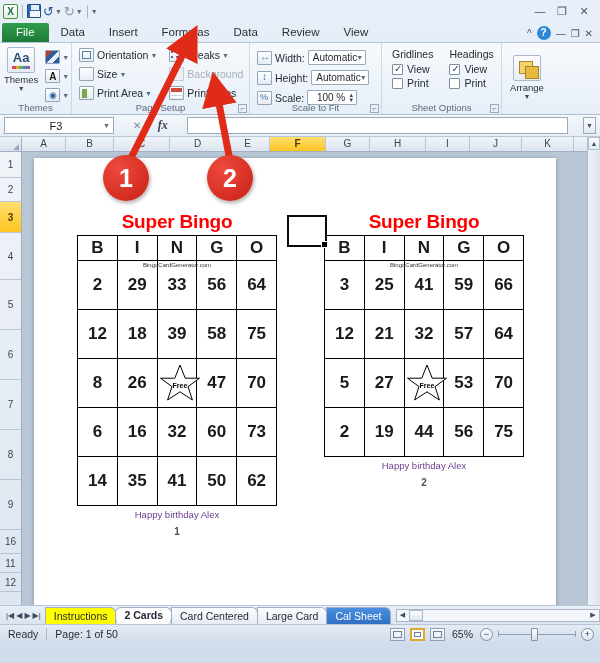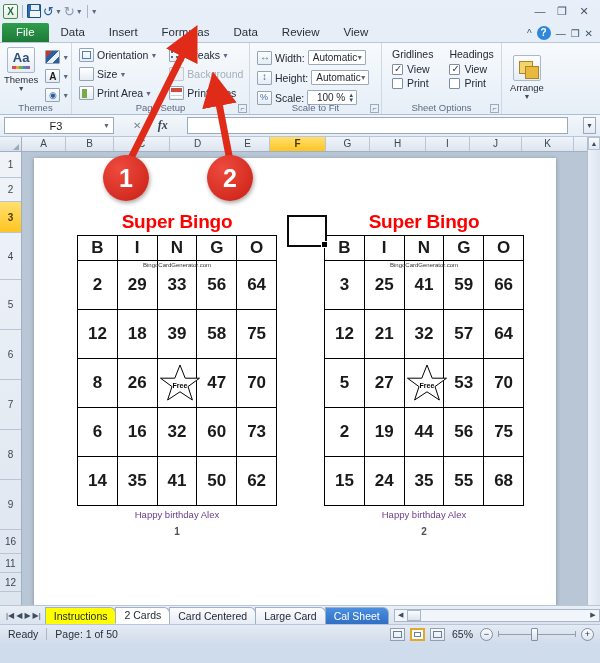--- a/index.html
+++ b/index.html
@@ -174,21 +174,21 @@
   
   .tabbar { height:19px; display:flex; align-items:center; gap:0;
             background:linear-gradient(180deg,#e9eff7,#dbe4ef); border-top:1px solid #b7c6d8;
             padding-left:2px; }
   .navbtns { display:flex; gap:2px; padding:0 4px; color:#3e4c5e; font-size:8px; }
   .stab { height:17px; display:flex; align-items:center; padding:0 8px; font-size:10.5px;
           color:#1e2530; border:1px solid #9fb0c4; border-bottom:none;
           border-radius:0 6px 0 0; margin-right:-1px;
           background:linear-gradient(180deg,#fbfcfe,#e6ecf4); }
   .stab.yellow { background:#ffff00; }
-  .stab.active { background:#fff; font-weight:normal; border-bottom:1px solid #fff; }
+  .stab.active { background:#fff; font-weight:bold; border-bottom:1px solid #fff;border-radius:6px; }
   .stab.blue { background:linear-gradient(180deg,#4a8fe0,#2f6fc4); color:#fff; }
   .hscroll { margin-left:6px; flex:1; height:13px; border:1px solid #a8b6c8; background:#f2f6fb;
              display:flex; align-items:center; position:relative; }
   .hs-left, .hs-right { width:12px; text-align:center; font-size:7px; color:#3e4c5e; }
   .hs-thumb { width:14px; height:11px; background:linear-gradient(180deg,#fbfcfe,#dde5ef);
               border:1px solid #a8b6c8; }
 
   
   .statusbar { height:19px; display:flex; align-items:center; font-size:10.5px; color:#26303c;
                background:linear-gradient(180deg,#e4ebf4,#d2dcea); border-top:1px solid #b7c6d8; }
@@ -557,27 +557,20 @@
                   </td>
                   <td>53</td>
                   <td>70</td>
                 </tr>
                 <tr>
                   <td>2</td>
                   <td>19</td>
                   <td>44</td>
                   <td>56</td>
                   <td>75</td>
-                </tr>
-                <tr>
-                  <td>15</td>
-                  <td>24</td>
-                  <td>35</td>
-                  <td>55</td>
-                  <td>68</td>
                 </tr>
               </tbody>
                 </table>
               <div class="wm" style="top:27px">BingoCardGenerator.com</div>
             </div>
             <div class="card-foot">Happy birthday Alex</div>
             <div class="card-num">2</div>
           </div>
 
           <div class="selcell" style="left:253px; top:57px; width:40px; height:32px"></div>

